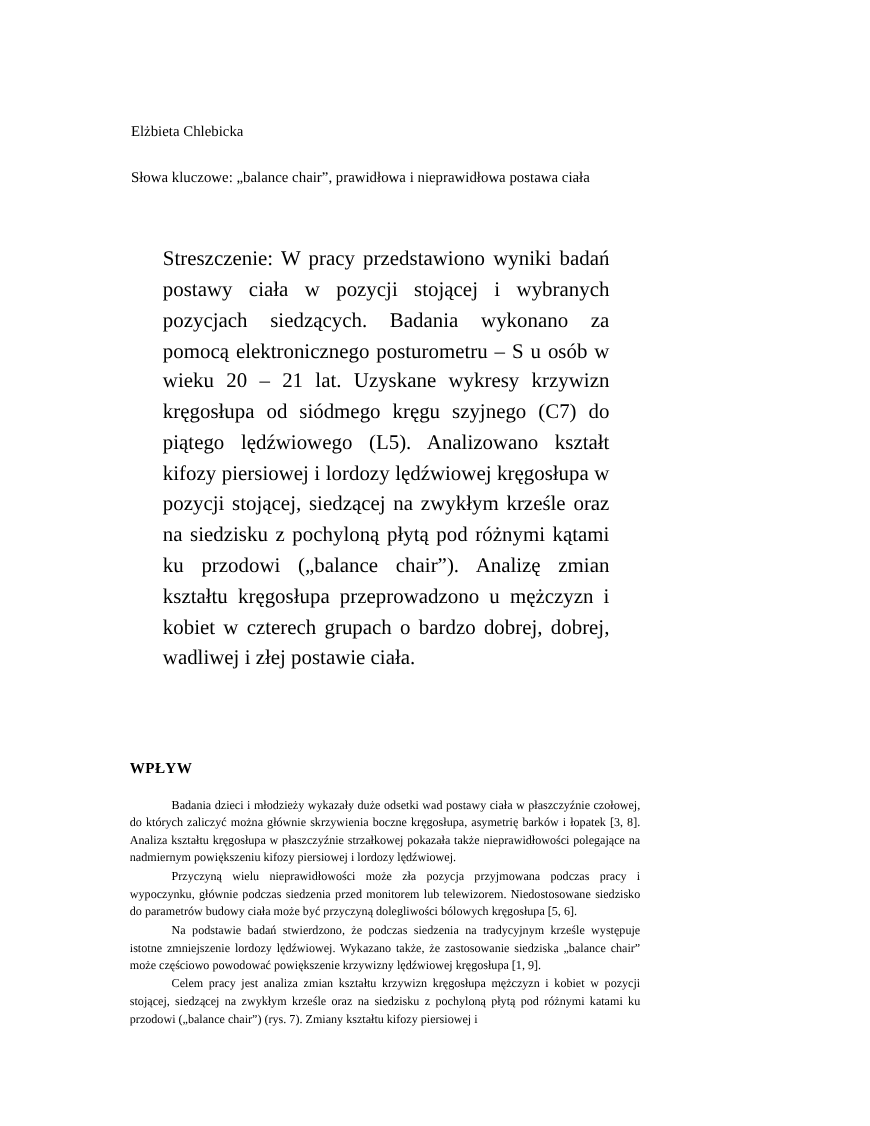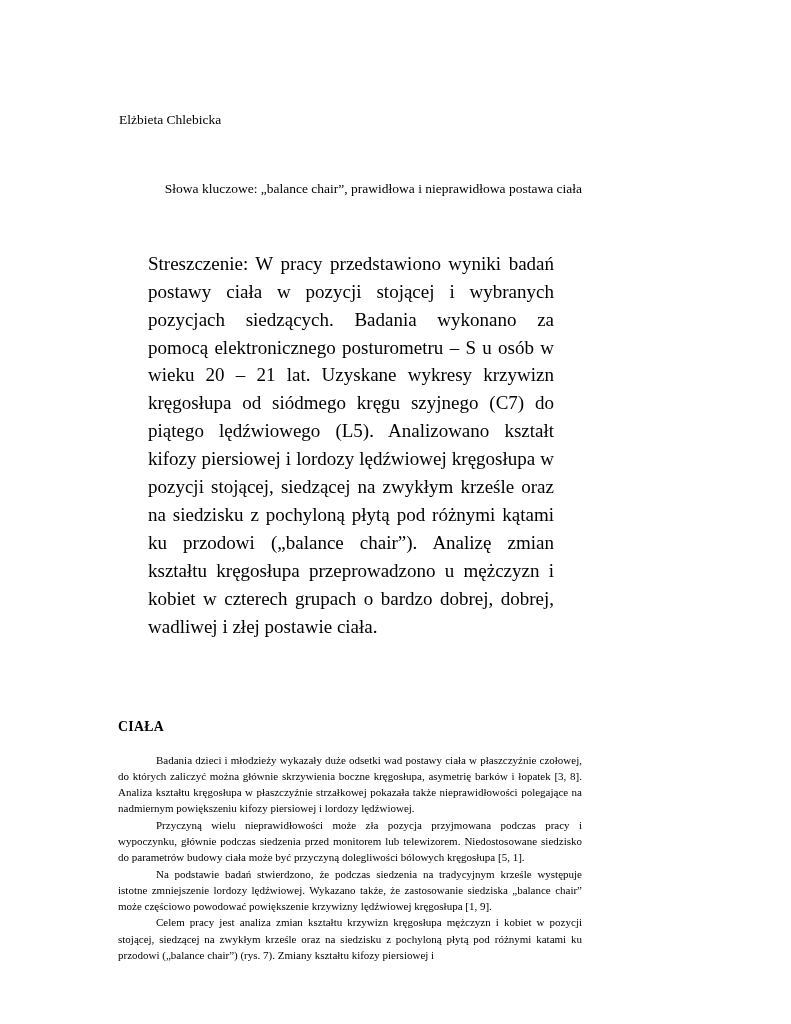--- a/index.html
+++ b/index.html
@@ -32,25 +32,24 @@
     font-weight: bold;
     font-size: 15.5px;
     line-height: 2.05;
     letter-spacing: 0.1px;
   }
   .title-line {
     display: block;
     white-space: pre;
   }
   .keywords {
-    margin-top: 52px;
+    margin-top: 24px;
     font-size: 13.5px;
     line-height: 1.3;
     margin-left: 1px;
-    text-align: right;
   }
   .abstract {
     margin-top: 52px;
     margin-left: 30px;
     margin-right: 28px;
     font-size: 19px;
     line-height: 1.47;
     text-align: justify;
   }
   .section-heading {
@@ -75,22 +74,22 @@
 
 <div class="page">
 
   <div class="author">Elżbieta Chlebicka</div>
 
 
   <div class="keywords">Słowa kluczowe: „balance chair”, prawidłowa i nieprawidłowa postawa ciała</div>
 
   <div class="abstract">Streszczenie: W pracy przedstawiono wyniki badań postawy ciała  w pozycji stojącej i wybranych pozycjach siedzących. Badania wykonano za pomocą elektronicznego posturometru – S u   osób w wieku 20 – 21 lat. Uzyskane wykresy krzywizn kręgosłupa od siódmego kręgu szyjnego (C7) do piątego lędźwiowego (L5). Analizowano kształt kifozy piersiowej i lordozy lędźwiowej kręgosłupa w pozycji stojącej, siedzącej na zwykłym krześle oraz na siedzisku z pochyloną płytą pod różnymi kątami ku przodowi („balance chair”). Analizę zmian kształtu kręgosłupa przeprowadzono u mężczyzn i kobiet w czterech grupach o bardzo dobrej, dobrej, wadliwej i złej postawie ciała.</div>
 
-  <div class="section-heading">CIAŁA</div>
+  <div class="section-heading">WPŁYW</div>
 
   <div class="body-text">
     <p>Badania   dzieci  i  młodzieży  wykazały  duże  odsetki  wad    postawy ciała w płaszczyźnie czołowej, do których zaliczyć można głównie skrzywienia boczne kręgosłupa, asymetrię barków i łopatek [3, 8]. Analiza kształtu kręgosłupa  w płaszczyźnie strzałkowej pokazała także   nieprawidłowości polegające na nadmiernym powiększeniu kifozy piersiowej i lordozy lędźwiowej.</p>
-    <p>Przyczyną wielu nieprawidłowości może  zła pozycja  przyjmowana podczas pracy i wypoczynku, głównie podczas siedzenia przed monitorem lub telewizorem. Niedostosowane siedzisko do parametrów budowy ciała może być przyczyną dolegliwości bólowych kręgosłupa [5, 1].</p>
+    <p>Przyczyną wielu nieprawidłowości może  zła pozycja  przyjmowana podczas pracy i wypoczynku, głównie podczas siedzenia przed monitorem lub telewizorem. Niedostosowane siedzisko do parametrów budowy ciała może być przyczyną dolegliwości bólowych kręgosłupa [5, 6].</p>
     <p>Na podstawie badań stwierdzono, że podczas   siedzenia  na  tradycyjnym   krześle występuje istotne zmniejszenie lordozy lędźwiowej. Wykazano także, że zastosowanie siedziska „balance chair” może częściowo powodować powiększenie krzywizny lędźwiowej kręgosłupa [1, 9].</p>
     <p>Celem pracy jest analiza zmian kształtu krzywizn kręgosłupa   mężczyzn i kobiet w pozycji  stojącej, siedzącej na zwykłym krześle oraz na siedzisku z pochyloną płytą pod różnymi katami ku przodowi („balance chair”) (rys. 7). Zmiany kształtu kifozy piersiowej i</p>
   </div>
 
 </div>
 
 </body></html>

